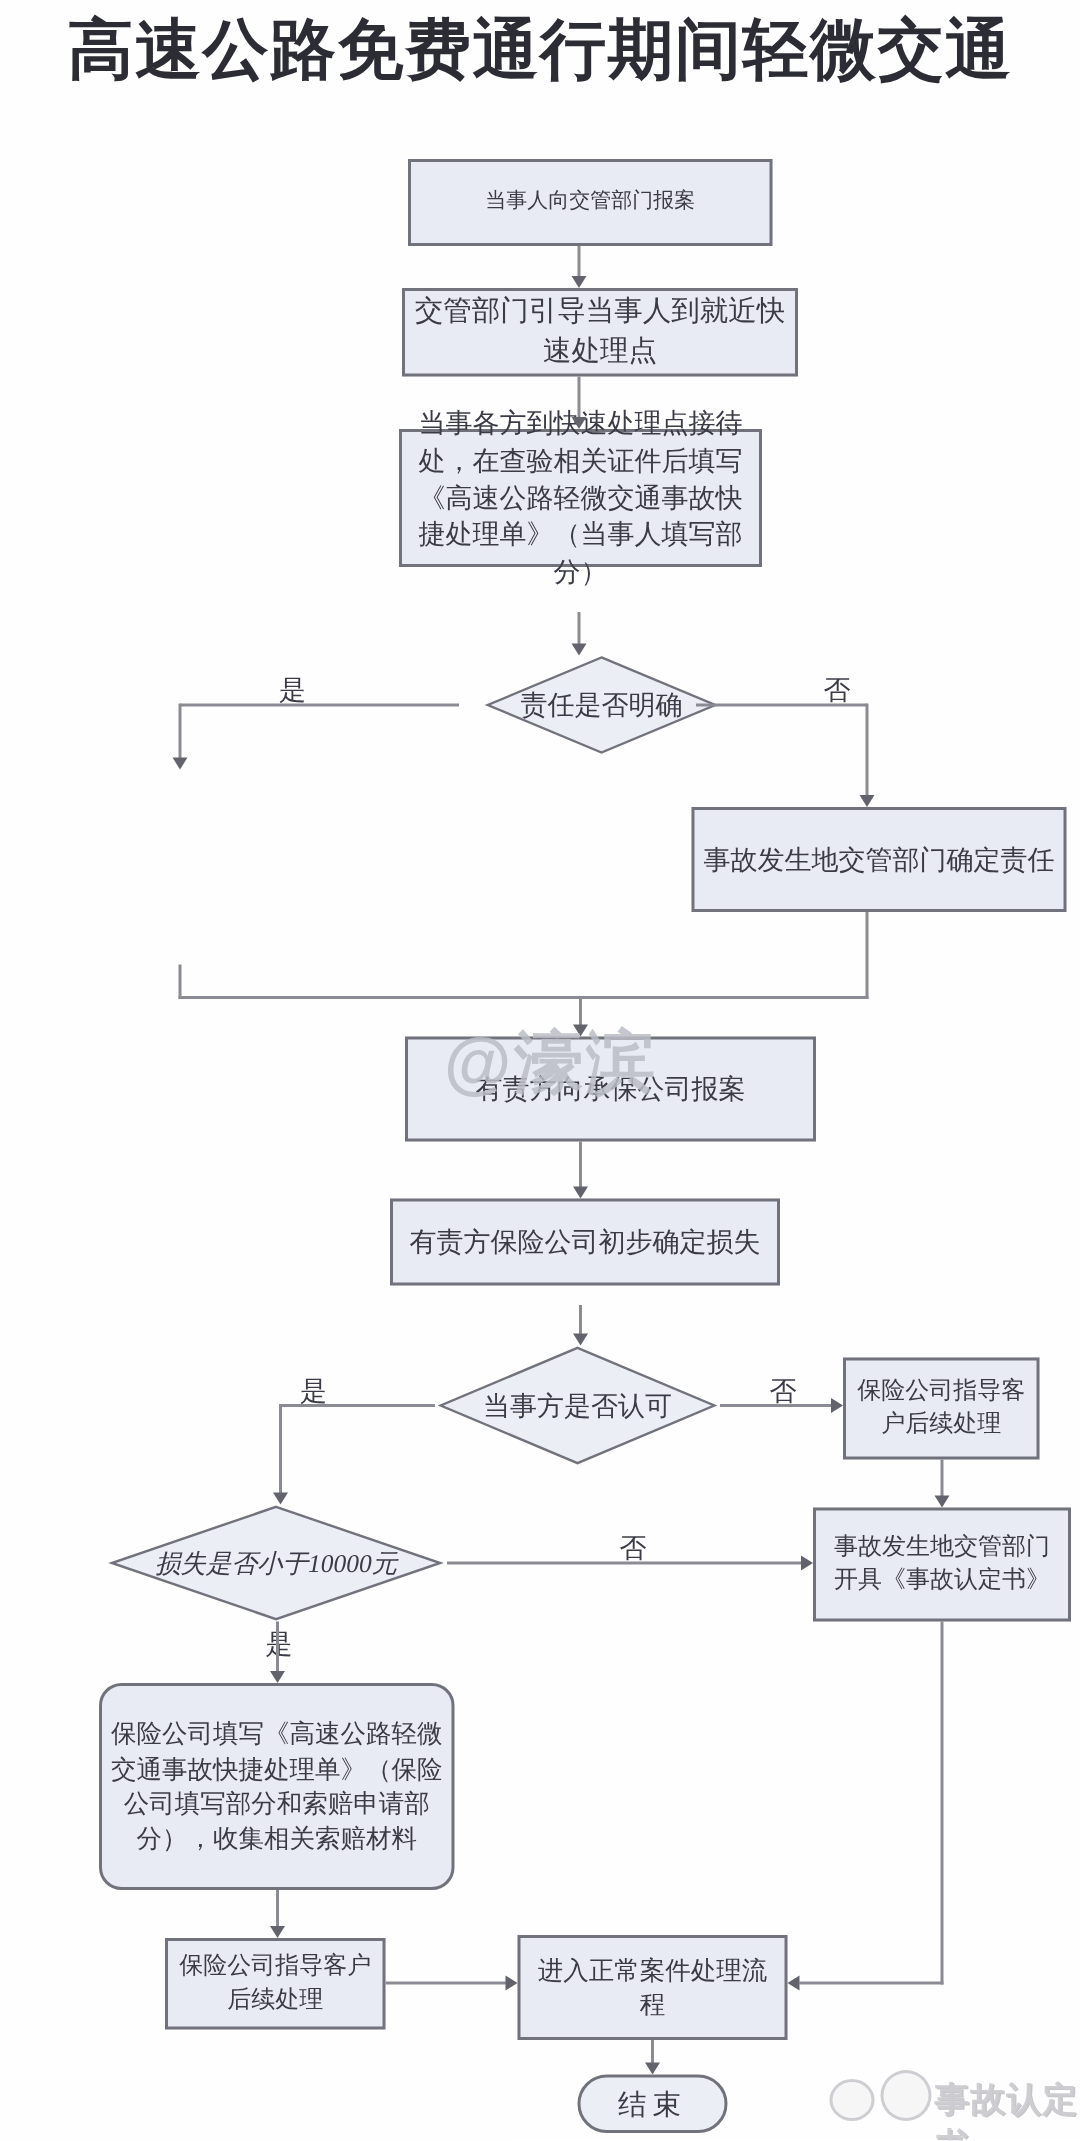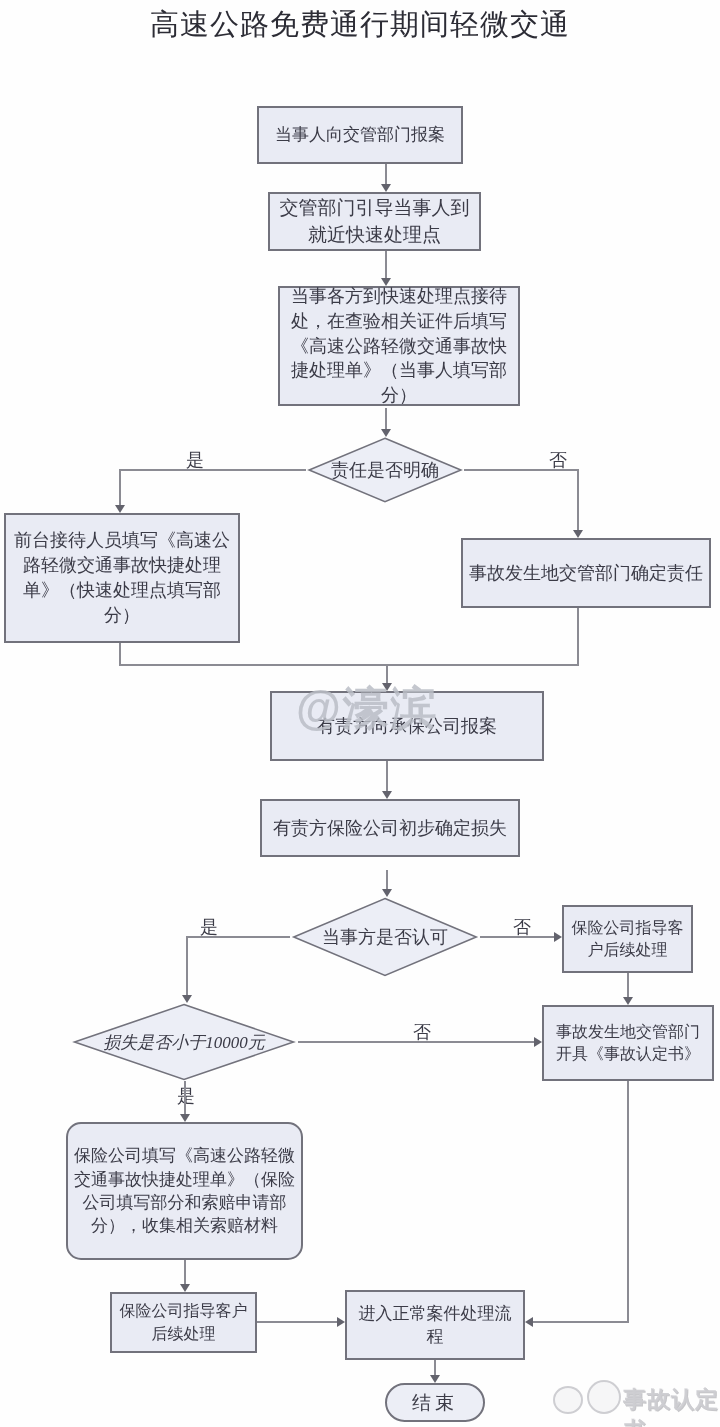--- a/index.html
+++ b/index.html
@@ -4,21 +4,21 @@
 <style>
   html,body{margin:0;padding:0;background:#ffffff;}
   .canvas{
     position:relative;width:720px;height:1427px;margin:0 auto;
     background:#fefefe;overflow:hidden;
     font-family:"Liberation Serif","DejaVu Serif",serif;
     color:#3b3b47;
   }
   .title{
     position:absolute;left:0;top:6px;width:720px;text-align:center;
-    font-weight:normal;font-size:29px;line-height:1.28;color:#2c2c35;
+    font-weight:bold;font-size:44px;line-height:1.28;color:#2c2c35;
     letter-spacing:1px;
   }
   .box{
     position:absolute;box-sizing:border-box;
     background:#e9ebf4;border:2px solid #72727c;
     display:flex;align-items:center;justify-content:center;
     text-align:center;font-size:18px;line-height:1.38;color:#3b3b47;
     padding:4px 6px;
   }
   .oval{
@@ -66,42 +66,39 @@
 </style>
 </head>
 <body>
 
 <div class="canvas">
 
   <div class="title">
     <div>高速公路免费通行期间轻微交通</div>
   </div>
 
-  <div class="box" style="left:257px;top:106px;width:206px;height:58px;font-size:17px;">
+  <div class="box" style="left:272px;top:106px;width:243px;height:58px;font-size:14px;">
     <span>当事人向交管部门报案</span>
   </div>
 
-  <div class="box" style="left:268px;top:192px;width:213px;height:59px;font-size:19px;">
+  <div class="box" style="left:268px;top:192px;width:264px;height:59px;font-size:19px;">
     <span>交管部门引导当事人到就近快速处理点</span>
   </div>
 
-  <div class="box" style="left:278px;top:286px;width:242px;height:120px;font-size:18px;">
+  <div class="box" style="left:266px;top:286px;width:242px;height:92px;font-size:18px;">
     <span>当事各方到快速处理点接待处，在查验相关证件后填写《高速公路轻微交通事故快捷处理单》（当事人填写部分）</span>
   </div>
 
-  <div class="diamond" style="left:306px;top:437px;width:158px;height:66px;">
+  <div class="diamond" style="left:322px;top:437px;width:158px;height:66px;">
     <svg viewBox="0 0 100 100" preserveAspectRatio="none">
       <polygon points="50,2 98,50 50,98 2,50" fill="#eceef6" stroke="#72727c" stroke-width="1.6" vector-effect="non-scaling-stroke"></polygon>
     </svg>
     <div class="dtext">责任是否明确</div>
   </div>
 
-  <div class="box" style="left:4px;top:513px;width:236px;height:130px;font-size:18px;">
-    <span>前台接待人员填写《高速公路轻微交通事故快捷处理单》（快速处理点填写部分）</span>
-  </div>
 
   <div class="box" style="left:461px;top:538px;width:250px;height:70px;font-size:18px;">
     <span>事故发生地交管部门确定责任</span>
   </div>
 
   <div class="box" style="left:270px;top:691px;width:274px;height:70px;font-size:18px;">
     <span>有责方向承保公司报案</span>
   </div>
 
   <div class="box" style="left:260px;top:799px;width:260px;height:58px;font-size:18px;">

